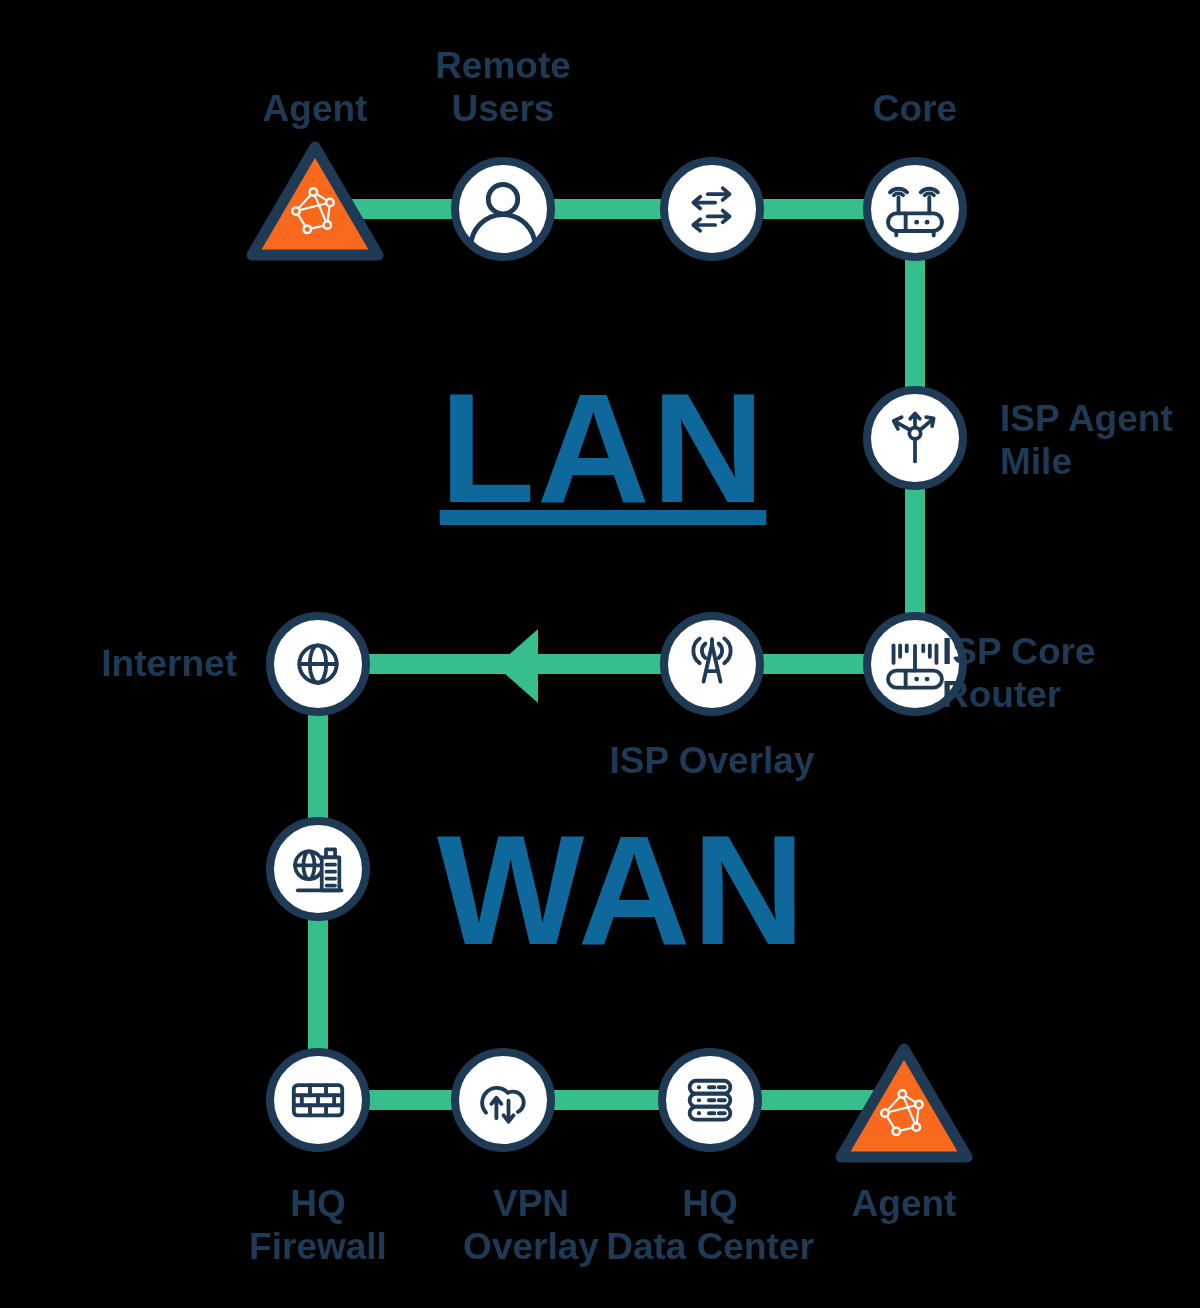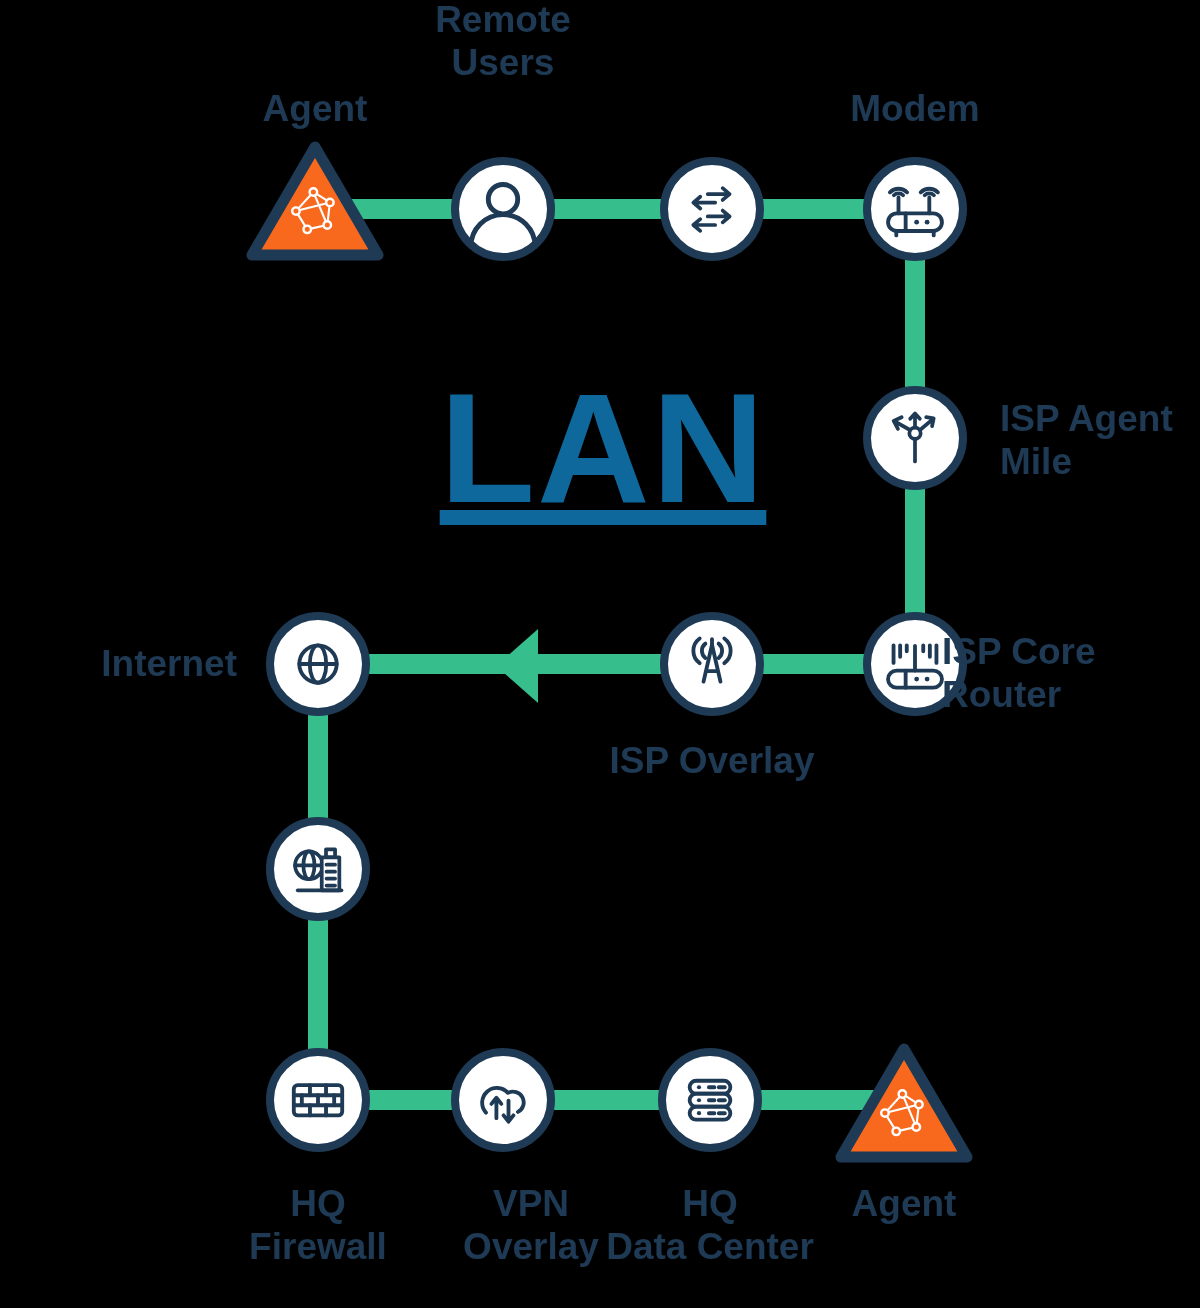--- a/index.html
+++ b/index.html
@@ -50,20 +50,21 @@
     font-size:156px;font-weight:700;letter-spacing:2px;
     transform:translate(-50%,-50%);line-height:1;
   }
 </style>
 </head>
 <body>
 
 <div id="stage">
 
   <div class="region" style="left:603px;top:448px;text-decoration:underline;">LAN</div>
+  <div class="region" style="left:622px;top:890px;">WAN</div>
 
   <div class="conn h" style="left:315px;top:199px;width:190px;"></div>
   <div class="conn h" style="left:500px;top:199px;width:215px;"></div>
   <div class="conn h" style="left:710px;top:199px;width:207px;"></div>
   <div class="conn v" style="left:905px;top:207px;height:233px;"></div>
   <div class="conn v" style="left:905px;top:436px;height:230px;"></div>
   <div class="conn h" style="left:714px;top:654px;width:203px;"></div>
   <div class="conn h" style="left:318px;top:654px;width:396px;"></div>
   <div class="arrowhead" style="left:496px;top:629px;"></div>
   <div class="conn v" style="left:308px;top:662px;height:209px;"></div>
@@ -201,23 +202,23 @@
       <path class="icw" d="M28,8 L47,20 M47,20 L44,46 M44,46 L21,51 M21,51 L8,30 M8,30 L28,8 M28,8 L44,46 M8,30 L47,20"></path>
       <circle class="icw-node" cx="28" cy="8" r="4.3"></circle>
       <circle class="icw-node" cx="47" cy="20" r="4.3"></circle>
       <circle class="icw-node" cx="44" cy="46" r="4.3"></circle>
       <circle class="icw-node" cx="21" cy="51" r="4.3"></circle>
       <circle class="icw-node" cx="8" cy="30" r="4.3"></circle>
     </g>
   </svg>
 
   <div class="lbl center" style="left:315px;bottom:1177px;">Agent</div>
-  <div class="lbl center" style="left:503px;bottom:1223px;">Remote
+  <div class="lbl center" style="left:503px;bottom:1177px;">Remote
 Users</div>
-  <div class="lbl center" style="left:915px;bottom:1177px;">Modem</div>
+  <div class="lbl center" style="left:915px;bottom:1177px;">Core</div>
   <div class="lbl vcenter rightcol" style="left:1000px;top:441px;">ISP Agent
 Mile</div>
   <div class="lbl vcenter rightcol" style="left:942px;top:674px;">ISP Core
 Router</div>
   <div class="lbl center" style="left:712px;top:740px;">ISP Overlay</div>
   <div class="lbl vcenter leftcol" style="right:963px;top:664px;">Internet</div>
   <div class="lbl center" style="left:318px;top:1183px;">HQ
 Firewall</div>
   <div class="lbl center" style="left:531px;top:1183px;">VPN
 Overlay</div>

